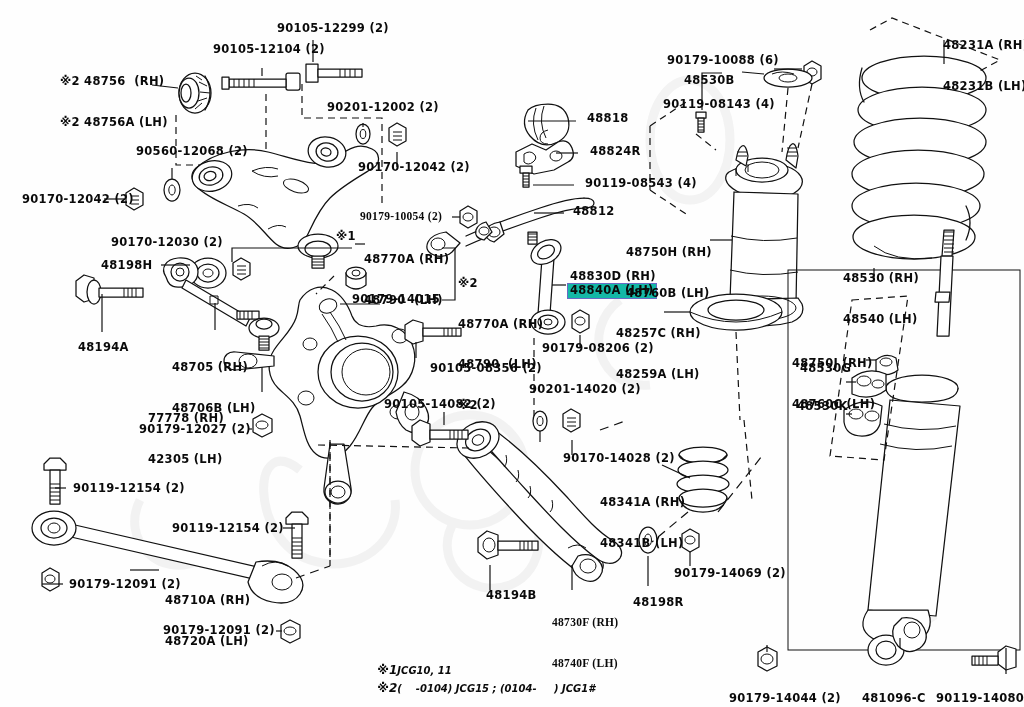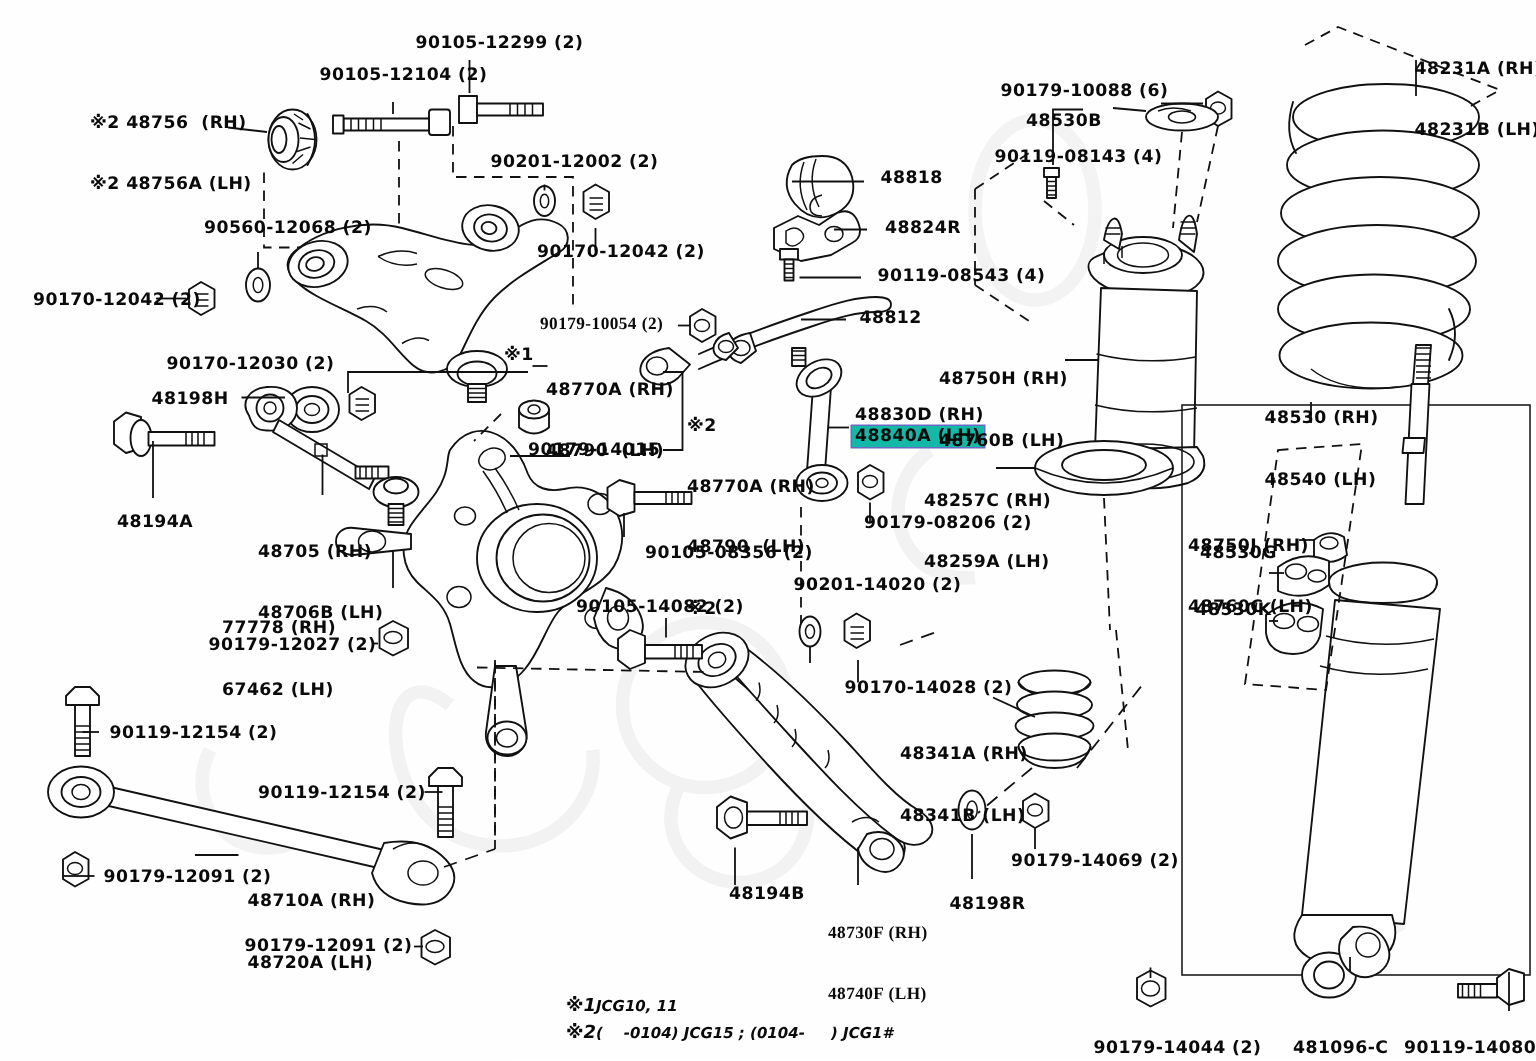--- a/index.html
+++ b/index.html
@@ -584,21 +584,21 @@
   <div class="lbl" style="left:101px;top:259px;">48198H</div>
   <div class="lbl" style="left:78px;top:341px;">48194A</div>
 
   <div class="lbl" style="left:172px;top:334px;">
     <div>48705 (RH)</div>
     <div>48706B (LH)</div>
   </div>
 
   <div class="lbl" style="left:148px;top:385px;">
     <div>77778 (RH)</div>
-    <div>67462 (LH)</div>
+    <div>42305 (LH)</div>
   </div>
 
   <div class="lbl" style="left:139px;top:423px;">90179-12027 (2)</div>
   <div class="lbl" style="left:73px;top:482px;">90119-12154 (2)</div>
   <div class="lbl" style="left:172px;top:522px;">90119-12154 (2)</div>
   <div class="lbl" style="left:69px;top:578px;">90179-12091 (2)</div>
 
   <div class="lbl" style="left:165px;top:567px;">
     <div>48710A (RH)</div>
     <div>48720A (LH)</div>
@@ -630,21 +630,21 @@
 
   <div class="lbl" style="left:570px;top:270px;">48830D (RH)</div>
   <div class="lbl hl" style="left:570px;top:284px;">48840A (LH)</div>
 
   <div class="lbl" style="left:616px;top:300px;">
     <div>48257C (RH)</div>
     <div>48259A (LH)</div>
   </div>
 
   <div class="lbl" style="left:430px;top:362px;">90105-08356 (2)</div>
-  <div class="lbl" style="left:542px;top:342px;margin-left:34px;">90179-08206 (2)</div>
+  <div class="lbl" style="left:542px;top:342px;">90179-08206 (2)</div>
   <div class="lbl" style="left:529px;top:383px;">90201-14020 (2)</div>
   <div class="lbl" style="left:384px;top:398px;">90105-14082 (2)</div>
   <div class="lbl" style="left:563px;top:452px;">90170-14028 (2)</div>
 
   <div class="lbl" style="left:600px;top:469px;">
     <div>48341A (RH)</div>
     <div>48341B (LH)</div>
   </div>
 
   <div class="lbl" style="left:486px;top:589px;">48194B</div>

